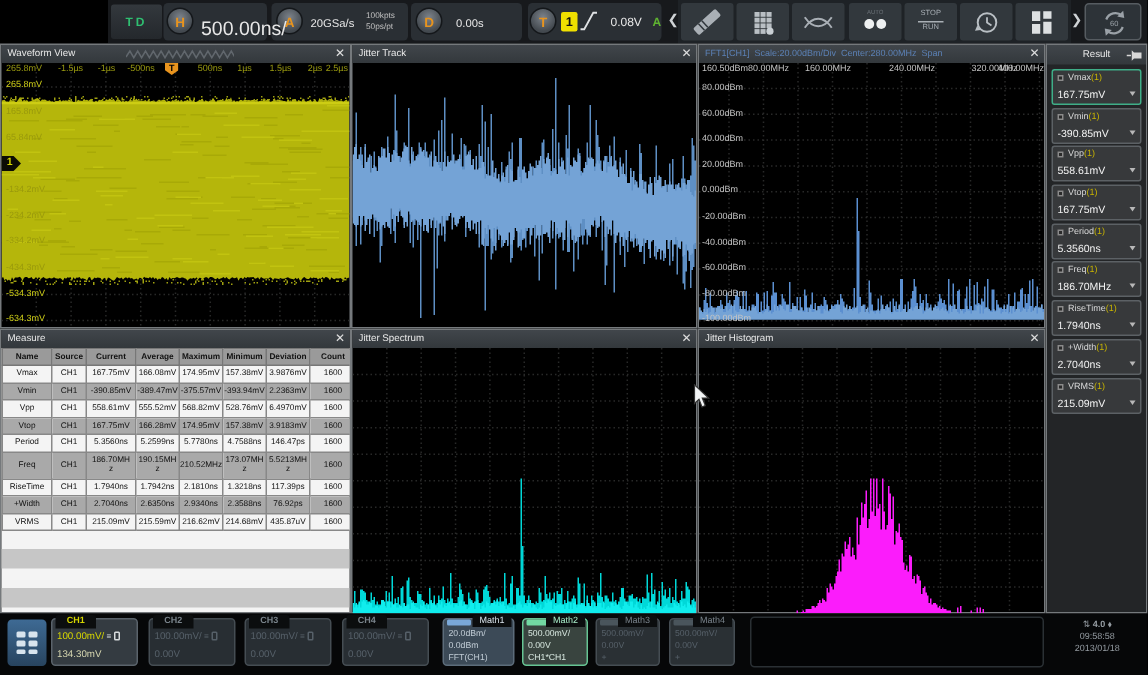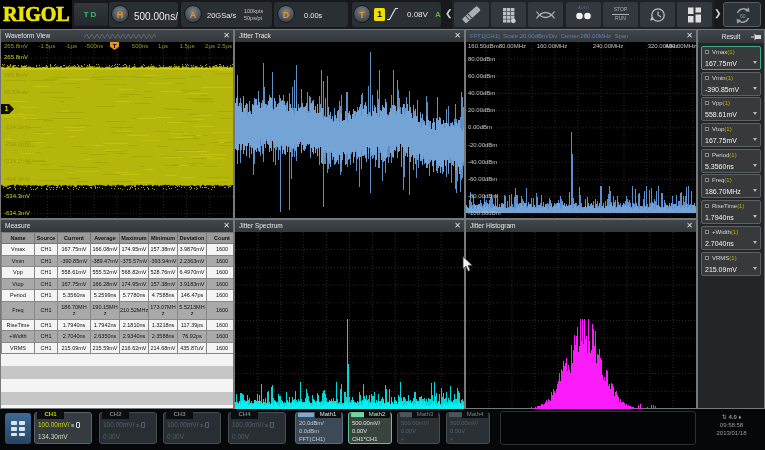--- a/index.html
+++ b/index.html
@@ -6,31 +6,30 @@
 .tbar{position:absolute;left:0;top:0;right:0;height:12px;background:linear-gradient(#41464b,#33383c);color:#e8e8e8;font-size:6.5px;line-height:12px}
 .tbar .tt{position:absolute;left:4px;top:0}
 .tbar .x{position:absolute;right:3px;top:0;font-size:8px;color:#e0e0e0;line-height:11px}
 .mt{border-collapse:collapse;width:100%;table-layout:fixed;font-size:5.5px;color:#111}
 .mt th{background:#9a9a9a;border:1px solid #777;font-size:5.5px;font-weight:bold;padding:0}
 .mt td{border:1px solid #888;text-align:center;padding:0;overflow:hidden;white-space:nowrap}
 </style></head><body>
 
 <div style="position:absolute;left:0;top:0;width:765px;height:29px;background:#17191c">
   <div style="position:absolute;left:0;top:0;width:72px;height:29px;background:#000"></div>
-  <div style="position:absolute;left:3px;top:2px;font-family:'Liberation Serif',serif;font-weight:bold;font-size:20px;line-height:24px;color:#ede20a;-webkit-text-stroke:0.7px #ede20a">RIGOL</div>
   <div style="position:absolute;left:74px;top:3px;width:34px;height:23px;background:linear-gradient(#33383d,#24282c);border-radius:2px;text-align:center;font-size:8px;line-height:23px;font-weight:bold;color:#2fbf71;letter-spacing:2px">TD</div>
   <div style="position:absolute;left:109px;top:2px;width:69px;height:25px;background:#2a2f34;border-radius:3px"></div>
   <div style="position:absolute;left:181px;top:2px;width:91px;height:25px;background:#2a2f34;border-radius:3px"></div>
   <div style="position:absolute;left:274px;top:2px;width:74px;height:25px;background:#2a2f34;border-radius:3px"></div>
   <div style="position:absolute;left:352px;top:2px;width:89px;height:25px;background:#2a2f34;border-radius:3px"></div>
   <div style="position:absolute;left:111px;top:5px;width:18px;height:18px;border-radius:50%;background:radial-gradient(circle at 50% 35%,#7c838b,#43494f 70%);border:1px solid #14171a;text-align:center;font-size:9px;line-height:18px;font-weight:bold;color:#e8941e">H</div>
     <div style="position:absolute;left:184px;top:5px;width:18px;height:18px;border-radius:50%;background:radial-gradient(circle at 50% 35%,#7c838b,#43494f 70%);border:1px solid #14171a;text-align:center;font-size:9px;line-height:18px;font-weight:bold;color:#e8941e">A</div>
     <div style="position:absolute;left:277px;top:5px;width:18px;height:18px;border-radius:50%;background:radial-gradient(circle at 50% 35%,#7c838b,#43494f 70%);border:1px solid #14171a;text-align:center;font-size:9px;line-height:18px;font-weight:bold;color:#e8941e">D</div>
     <div style="position:absolute;left:353px;top:5px;width:18px;height:18px;border-radius:50%;background:radial-gradient(circle at 50% 35%,#7c838b,#43494f 70%);border:1px solid #14171a;text-align:center;font-size:9px;line-height:18px;font-weight:bold;color:#e8941e">T</div>
-  <div style="position:absolute;left:134px;top:10.5px;font-size:10px;color:#e8e8e8">500.00ns/</div>
+  <div style="position:absolute;left:134px;top:10.5px;font-size:13px;color:#e8e8e8">500.00ns/</div>
   <div style="position:absolute;left:207px;top:10.5px;font-size:7.5px;color:#e8e8e8">20GSa/s</div>
   <div style="position:absolute;left:244px;top:8px;font-size:5.5px;line-height:6.5px;color:#c0c0c0">100kpts<br>50ps/pt</div>
   <div style="position:absolute;left:304px;top:10.5px;font-size:7.5px;color:#e8e8e8">0.00s</div>
   <div style="position:absolute;left:374px;top:8px;width:11px;height:13px;background:#f0e000;border-radius:1.5px;text-align:center;font-size:8.5px;line-height:13px;font-weight:bold;color:#111">1</div>
   <svg style="position:absolute;left:386px;top:7px" width="13" height="14" viewBox="0 0 13 14">
       <path d="M1 12.5 h2.5 L9.5 1.5 h2.5" stroke="#dfe2e4" stroke-width="1.2" fill="none"></path>
     </svg>
   <div style="position:absolute;left:407px;top:10px;font-size:8px;color:#e8e8e8">0.08V</div>
   <div style="position:absolute;left:435px;top:9.5px;font-size:8px;font-weight:bold;color:#5fb331">A</div>
   <div style="position:absolute;left:445px;top:8px;font-size:9px;color:#cfd3d6">❮</div>

